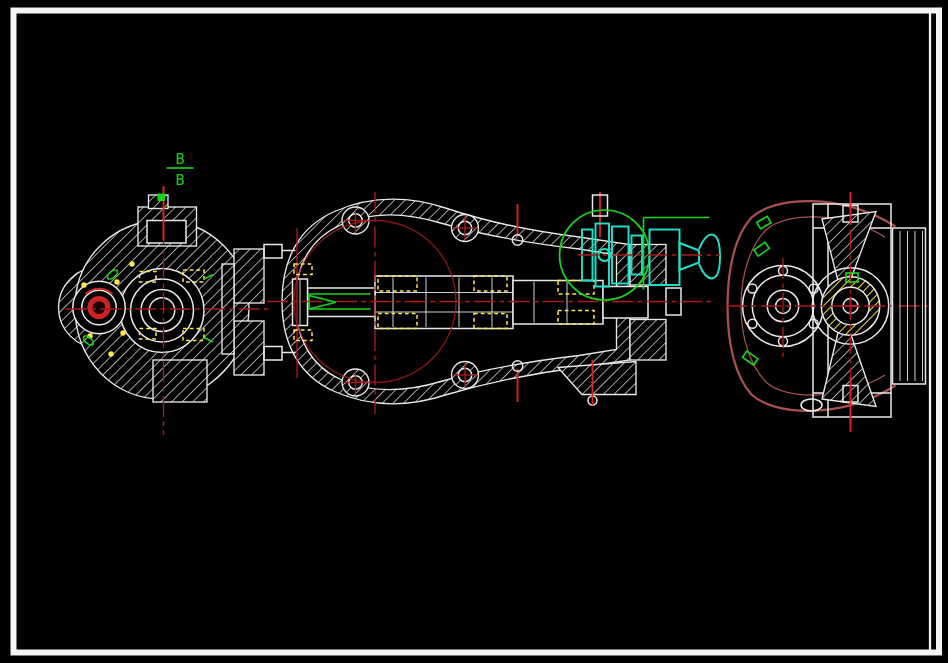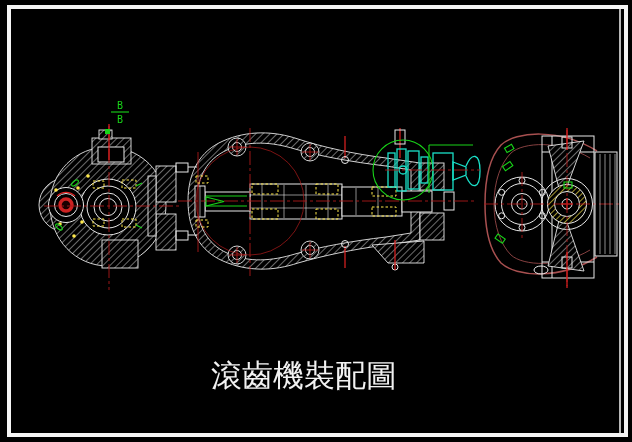--- a/index.html
+++ b/index.html
@@ -247,14 +247,13 @@
       <line class="wt" x1="615" y1="154" x2="615" y2="254"></line>
     </g>
 
     <rect class="g" x="503" y="164" width="9" height="5" transform="rotate(-35 507 166)"></rect>
     <rect class="g" x="496" y="236" width="9" height="5" transform="rotate(35 500 238)"></rect>
     <rect class="g" x="505" y="146" width="8" height="5" transform="rotate(-30 509 148)"></rect>
     <rect class="g" x="564" y="182" width="8" height="6"></rect>
   </g>
 </svg>
 
-<div id="title">滾齒機裝配圖</div>
 </div>
 
 </body></html>

